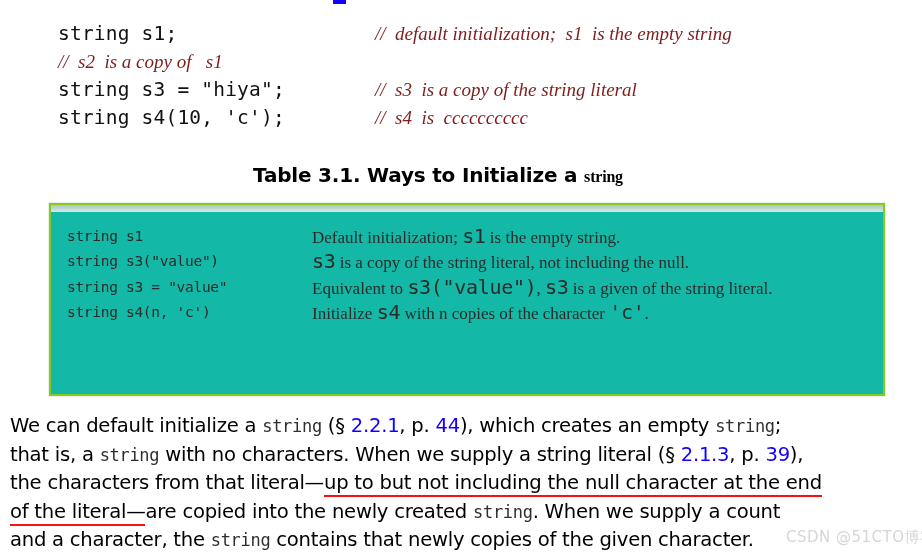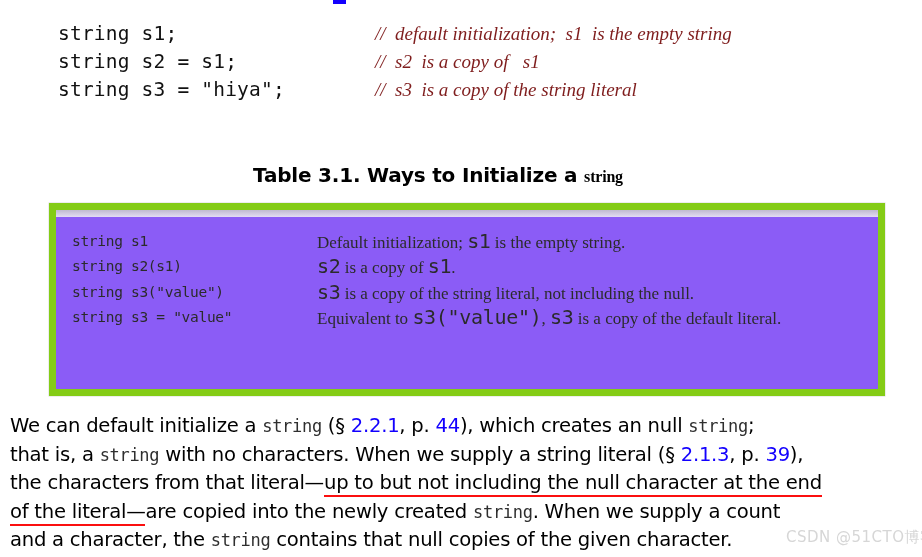--- a/index.html
+++ b/index.html
@@ -74,22 +74,22 @@
     font-size: 16px;
   }
 
   
   .table-box {
     position: absolute;
     left: 49px;
     top: 203px;
     width: 836px;
     height: 193px;
-    background: #8b5cf6;
-    border: 7px solid #84cc16;
+    background: #14b8a6;
+    border: 2px solid #84cc16;
     box-sizing: border-box;
     box-shadow: 0 0 0 0.5px #dcdcdc;
   }
   .table-box::before {
     content: "";
     position: absolute;
     left: 0; right: 0; top: 0;
     height: 7px;
     background: linear-gradient(to bottom, #c9c9c9, #f3f3f3);
     opacity: 0.85;
@@ -167,50 +167,51 @@
     white-space: nowrap;
   }
 </style>
 </head>
 <body>
 
 <div class="top-fragment"></div>
 
 <div class="code-block" id="code-block">
     <div class="code-line"><span class="code-src">string s1;</span><span class="code-cmt">//  default initialization;  s1  is the empty string</span></div>
-    <div class="code-line"><span class="code-src">string s2 = s1;</span><span class="code-cmt">//  s2  is a copy of   s1</span></div>
+    <div class="code-line"><span class="code-cmt">//  s2  is a copy of   s1</span></div>
     <div class="code-line"><span class="code-src">string s3 = "hiya";</span><span class="code-cmt">//  s3  is a copy of the string literal</span></div>
+    <div class="code-line"><span class="code-src">string s4(10, 'c');</span><span class="code-cmt">//  s4  is  cccccccccc</span></div>
   </div>
 
 <div class="table-caption">
   <span>Table 3.1. Ways to Initialize a </span><span class="cap-mono">string</span>
 </div>
 
 <div class="table-box">
   <table class="tbl">
     <tbody id="tbl-body">
         <tr>
           <td class="c-syntax">string s1</td>
           <td class="c-desc"><span>Default initialization; </span><span class="m">s1</span><span> is the empty string.</span></td>
         </tr>
         <tr>
-          <td class="c-syntax">string s2(s1)</td>
-          <td class="c-desc"><span class="m">s2</span><span> is a copy of </span><span class="m">s1</span><span>.</span></td>
-        </tr>
-        <tr>
           <td class="c-syntax">string s3("value")</td>
           <td class="c-desc"><span class="m">s3</span><span> is a copy of the string literal, not including the null.</span></td>
         </tr>
         <tr>
           <td class="c-syntax">string s3 = "value"</td>
-          <td class="c-desc"><span>Equivalent to </span><span class="m">s3("value")</span><span>, </span><span class="m">s3</span><span> is a copy of the default literal.</span></td>
+          <td class="c-desc"><span>Equivalent to </span><span class="m">s3("value")</span><span>, </span><span class="m">s3</span><span> is a given of the string literal.</span></td>
+        </tr>
+        <tr>
+          <td class="c-syntax">string s4(n, 'c')</td>
+          <td class="c-desc"><span>Initialize </span><span class="m">s4</span><span> with n copies of the character </span><span class="m">'c'</span><span>.</span></td>
         </tr>
       </tbody>
   </table>
 </div>
 
-<div class="body-para" id="body-para"><span>We can default initialize a </span><span class="mono">string</span><span> (§ </span><span class="lnk">2.2.1</span><span>, p. </span><span class="lnk">44</span><span>), which creates an null </span><span class="mono">string</span><span>;
+<div class="body-para" id="body-para"><span>We can default initialize a </span><span class="mono">string</span><span> (§ </span><span class="lnk">2.2.1</span><span>, p. </span><span class="lnk">44</span><span>), which creates an empty </span><span class="mono">string</span><span>;
 that is, a </span><span class="mono">string</span><span> with no characters. When we supply a string literal (§ </span><span class="lnk">2.1.3</span><span>, p. </span><span class="lnk">39</span><span>),
 the characters from that literal—</span><span class="redline">up to but not including the null character at the end</span>
 <span class="redline">of the literal—</span><span>are copied into the newly created </span><span class="mono">string</span><span>. When we supply a count
-and a character, the </span><span class="mono">string</span><span> contains that null copies of the given character.</span></div>
+and a character, the </span><span class="mono">string</span><span> contains that newly copies of the given character.</span></div>
 
 <div class="watermark">CSDN @51CTO博客</div>
 
 </body></html>

